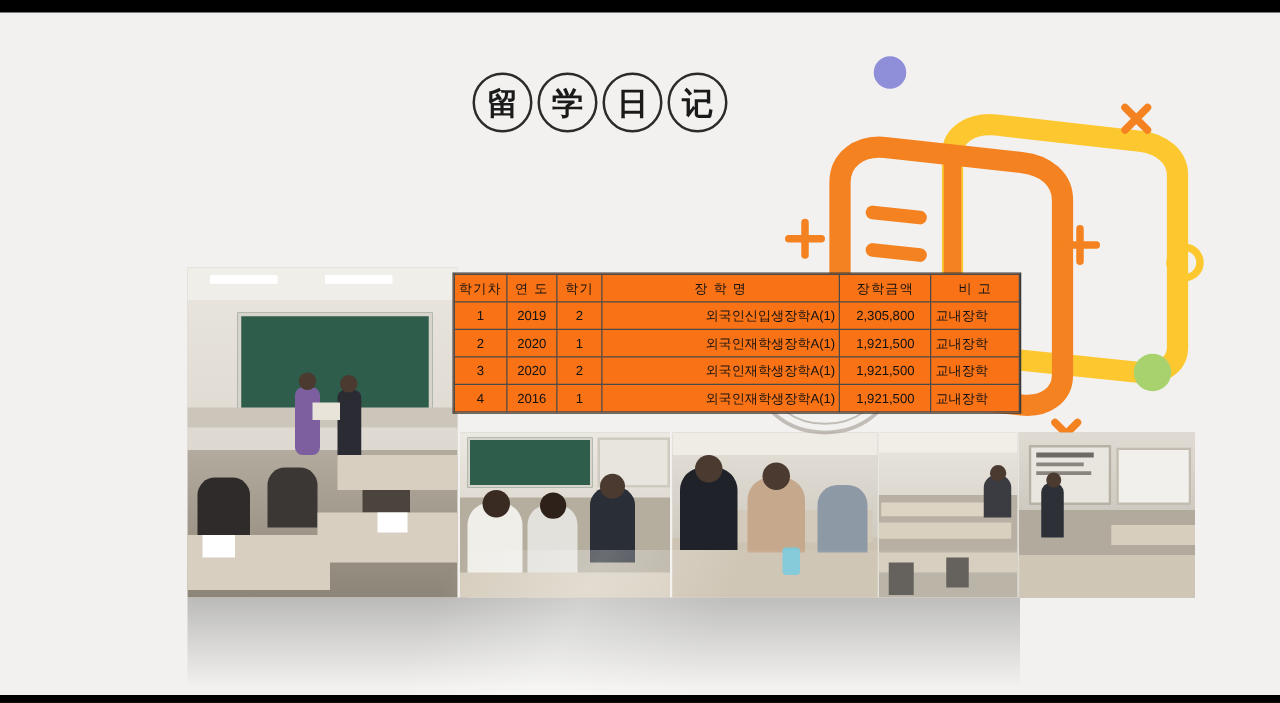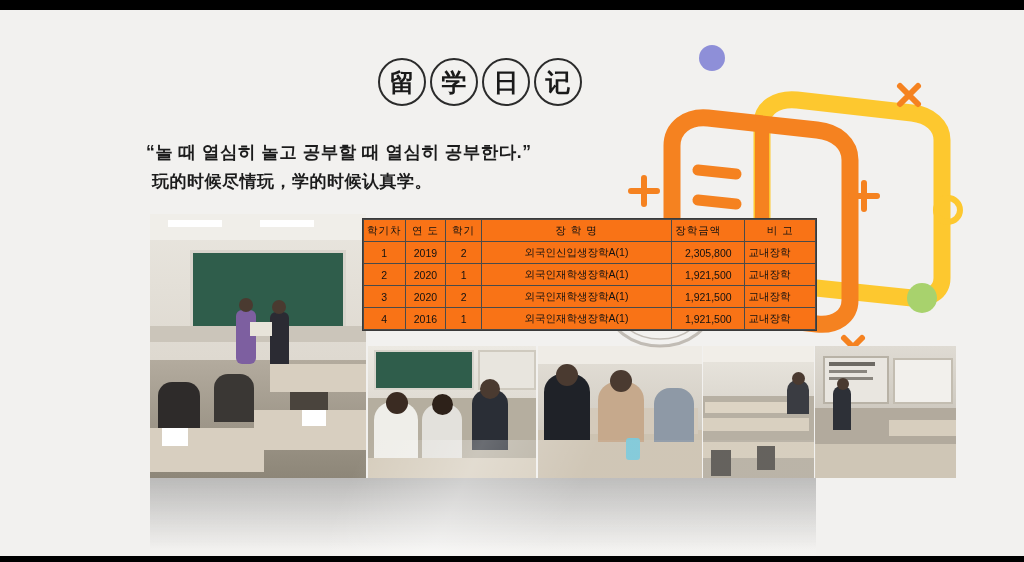--- a/index.html
+++ b/index.html
@@ -111,21 +111,21 @@
     white-space: nowrap;
   }
   table.sch th {
     text-align: center;
     font-size: 10.5px;
     letter-spacing: 1px;
   }
   .c-term { width: 34px; text-align: center; }
   .c-year { width: 36px; text-align: center; }
   .c-sem  { width: 30px; text-align: center; }
-  .c-name { width: 207px; text-align: center; padding-left: 8px; }
+  .c-name { width: 207px; text-align: right; padding-left: 8px; }
   .c-amt  { width: 72px; text-align: center; padding-right: 8px; }
   .c-note { width: 70px; text-align: left; padding-left: 7px; }
 
   
   .seal {
     position: absolute;
     left: 600px;
     top: 248px;
     width: 120px;
     height: 96px;
@@ -215,22 +215,20 @@
       </svg>
     </div>
 
     <div class="title-row">
       <div class="title-char">留</div>
       <div class="title-char">学</div>
       <div class="title-char">日</div>
       <div class="title-char">记</div>
     </div>
 
-    <div class="quote-ko">“놀 때 열심히 놀고 공부할 때 열심히 공부한다.”</div>
-    <div class="quote-zh">玩的时候尽情玩，学的时候认真学。</div>
 
     <div class="photos">
 
       <div class="ph" style="left:0; top:0; width:216px; height:264px; background:#cfc9bf;">
         <div class="wall" style="background:linear-gradient(#e9e6df 0%,#ded9d0 55%,#c7c0b4 100%);"></div>
         <div style="position:absolute;left:0;top:0;width:216px;height:26px;background:#f0eee9;"></div>
         <div style="position:absolute;left:18px;top:6px;width:54px;height:7px;background:#fff;"></div>
         <div style="position:absolute;left:110px;top:6px;width:54px;height:7px;background:#fff;"></div>
         <div class="board" style="left:40px; top:36px; width:150px; height:76px;"></div>
         <div style="position:absolute;left:0;top:112px;width:216px;height:16px;background:#cbc5ba;"></div>
@@ -333,21 +331,21 @@
     </div>
 
     <div class="table-wrap">
       <table class="sch">
         <thead>
           <tr>
             <th class="c-term">학기차</th>
             <th class="c-year">연  도</th>
             <th class="c-sem">학기</th>
             <th class="c-name" style="text-align:center;margin-left:40px;">장   학   명</th>
-            <th class="c-amt" style="text-align:left;">장학금액</th>
+            <th class="c-amt" style="text-align:center;">장학금액</th>
             <th class="c-note" style="text-align:center;">비      고</th>
           </tr>
         </thead>
         <tbody>
           <tr>
             <td class="c-term">1</td>
             <td class="c-year">2019</td>
             <td class="c-sem">2</td>
             <td class="c-name">외국인신입생장학A(1)</td>
             <td class="c-amt">2,305,800</td>

